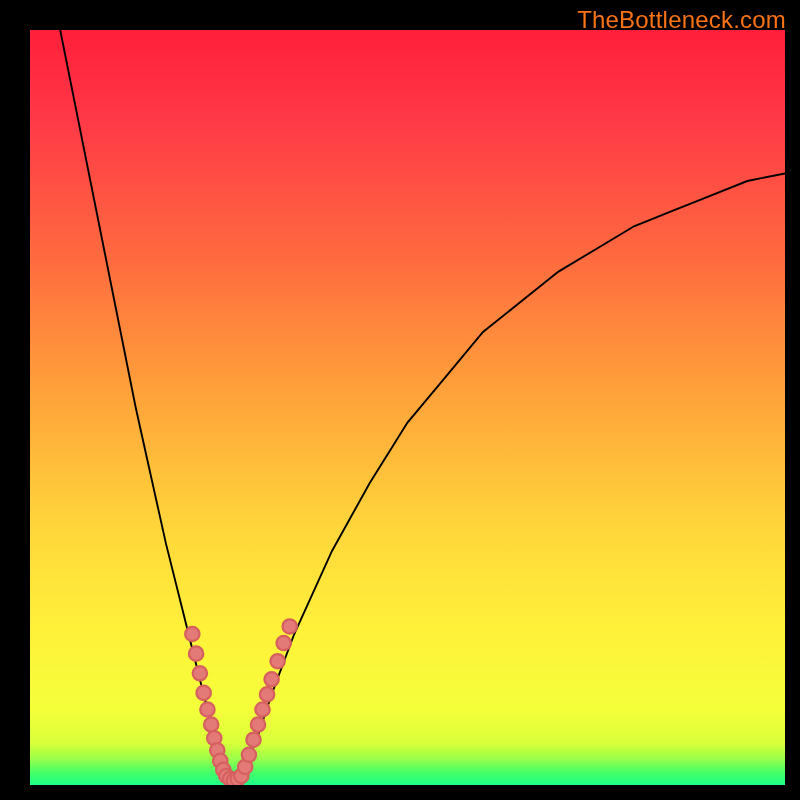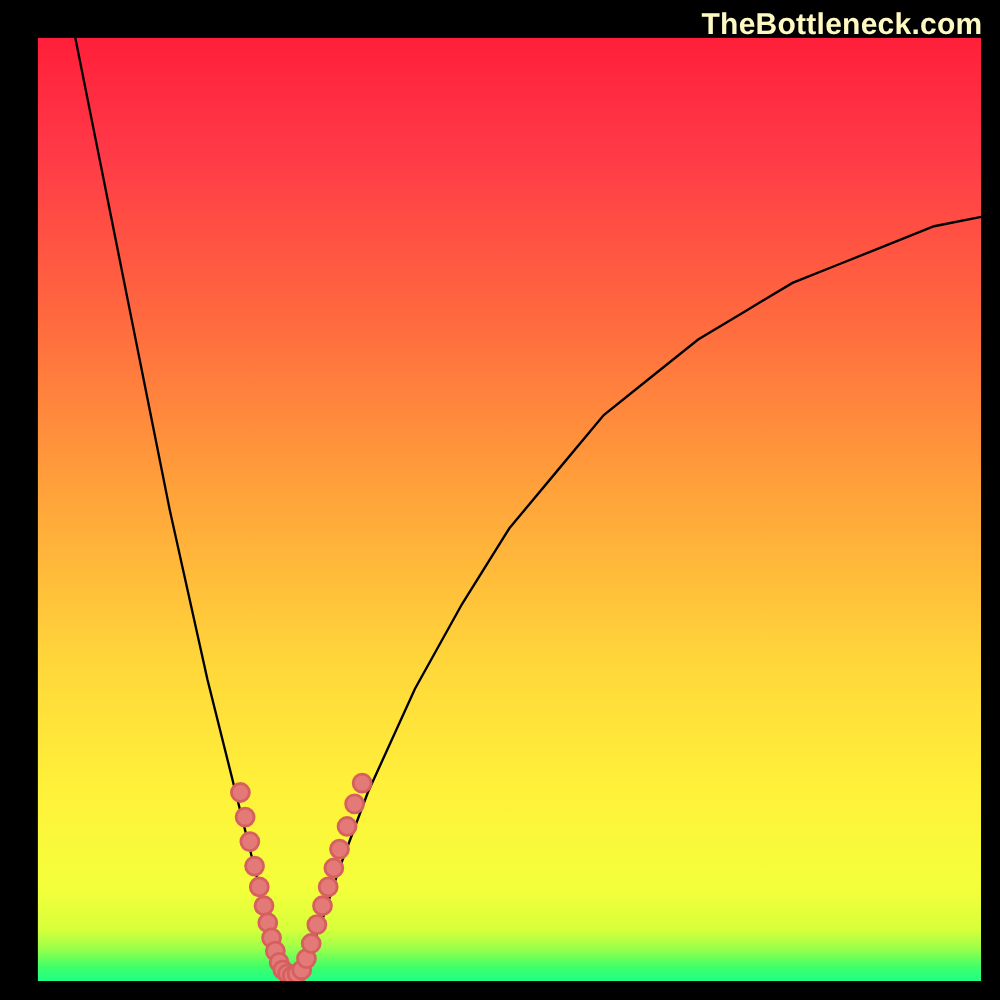--- a/index.html
+++ b/index.html
@@ -27,22 +27,22 @@
   }
   .plot-bg {
     position: absolute;
     inset: 0;
   }
   .watermark {
     position: absolute;
     top: 6px;
     right: 14px;
     font-size: 24px;
-    font-weight: 700;
-    color: #fef9c3;
+    font-weight: 400;
+    color: #f97316;
     letter-spacing: 0.2px;
     user-select: none;
   }
   svg.curve {
     position: absolute;
     inset: 0;
   }
   .dot {
     fill: #e47a77;
     stroke: #d6605f;

